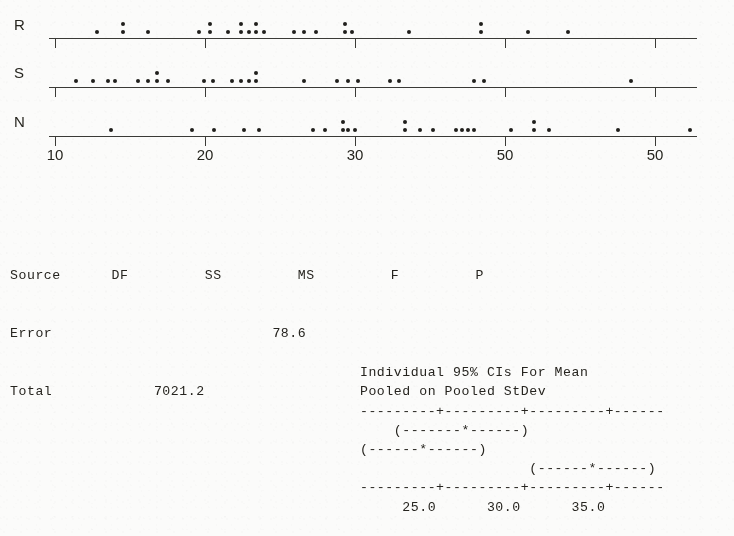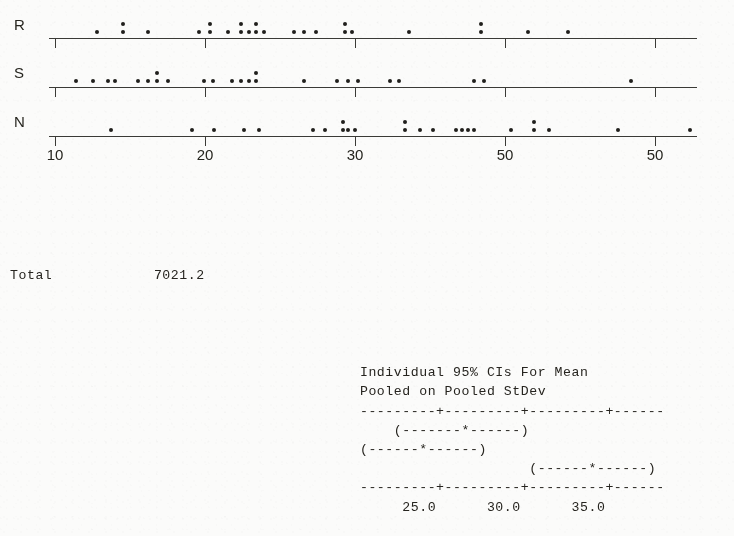--- a/index.html
+++ b/index.html
@@ -209,20 +209,22 @@
     <div class="dp-dot" style="left: 615.5px; top: 128px;"></div>
     <div class="dp-dot" style="left: 687.5px; top: 128px;"></div>
     <div class="dp-ticklabel" style="left: 55px; top: 146px;">10</div>
     <div class="dp-ticklabel" style="left: 205px; top: 146px;">20</div>
     <div class="dp-ticklabel" style="left: 355px; top: 146px;">30</div>
     <div class="dp-ticklabel" style="left: 505px; top: 146px;">50</div>
     <div class="dp-ticklabel" style="left: 655px; top: 146px;">50</div>
   </div>
 
 <div id="text-output">
+  <span class="blk">Source      DF         SS         MS         F         P</span>
+  <span class="blk">Error                          78.6</span>
   <span class="blk">Total            7021.2</span>
   <span class="blk"></span>
   <span class="blk"></span>
   
   
   
   
 </div>
 
 <div id="ci-block">

